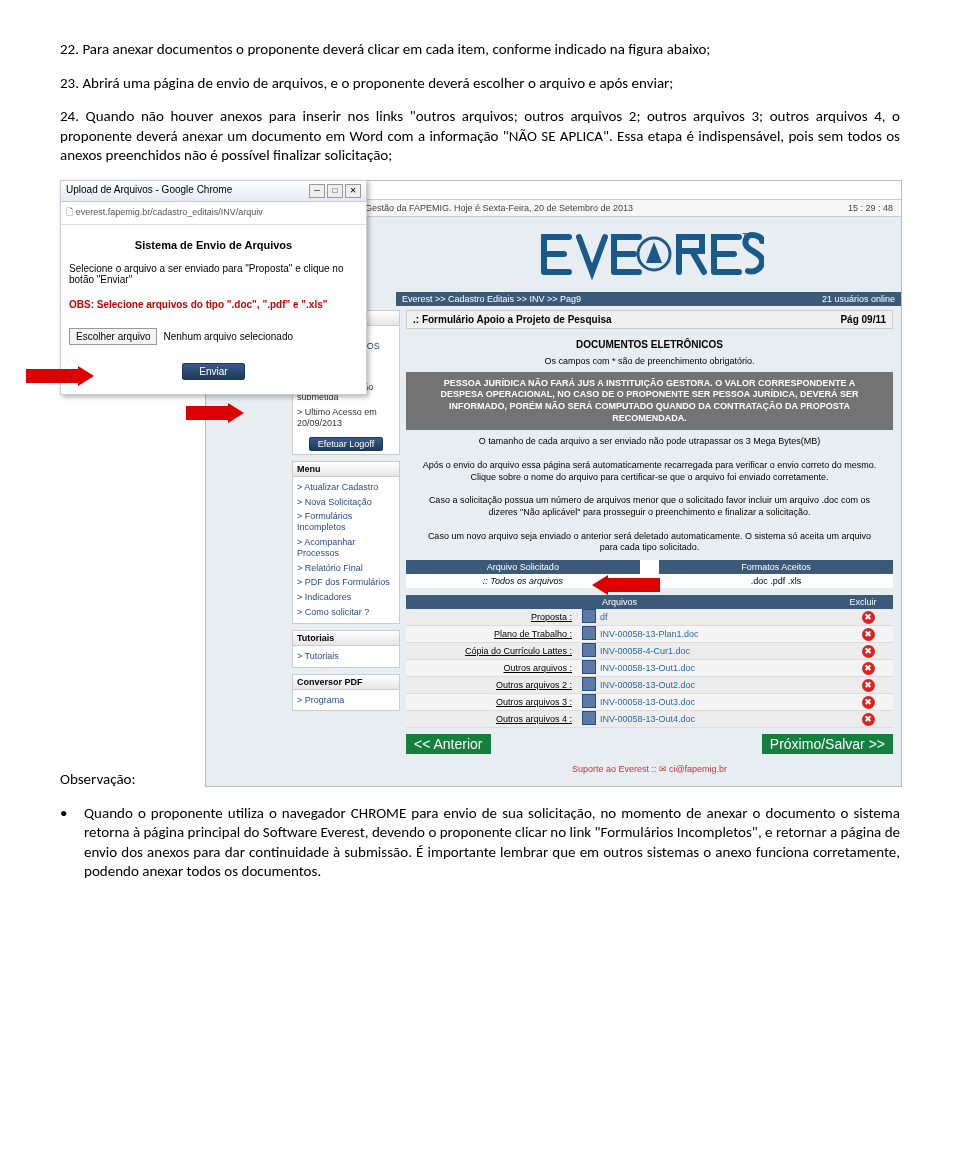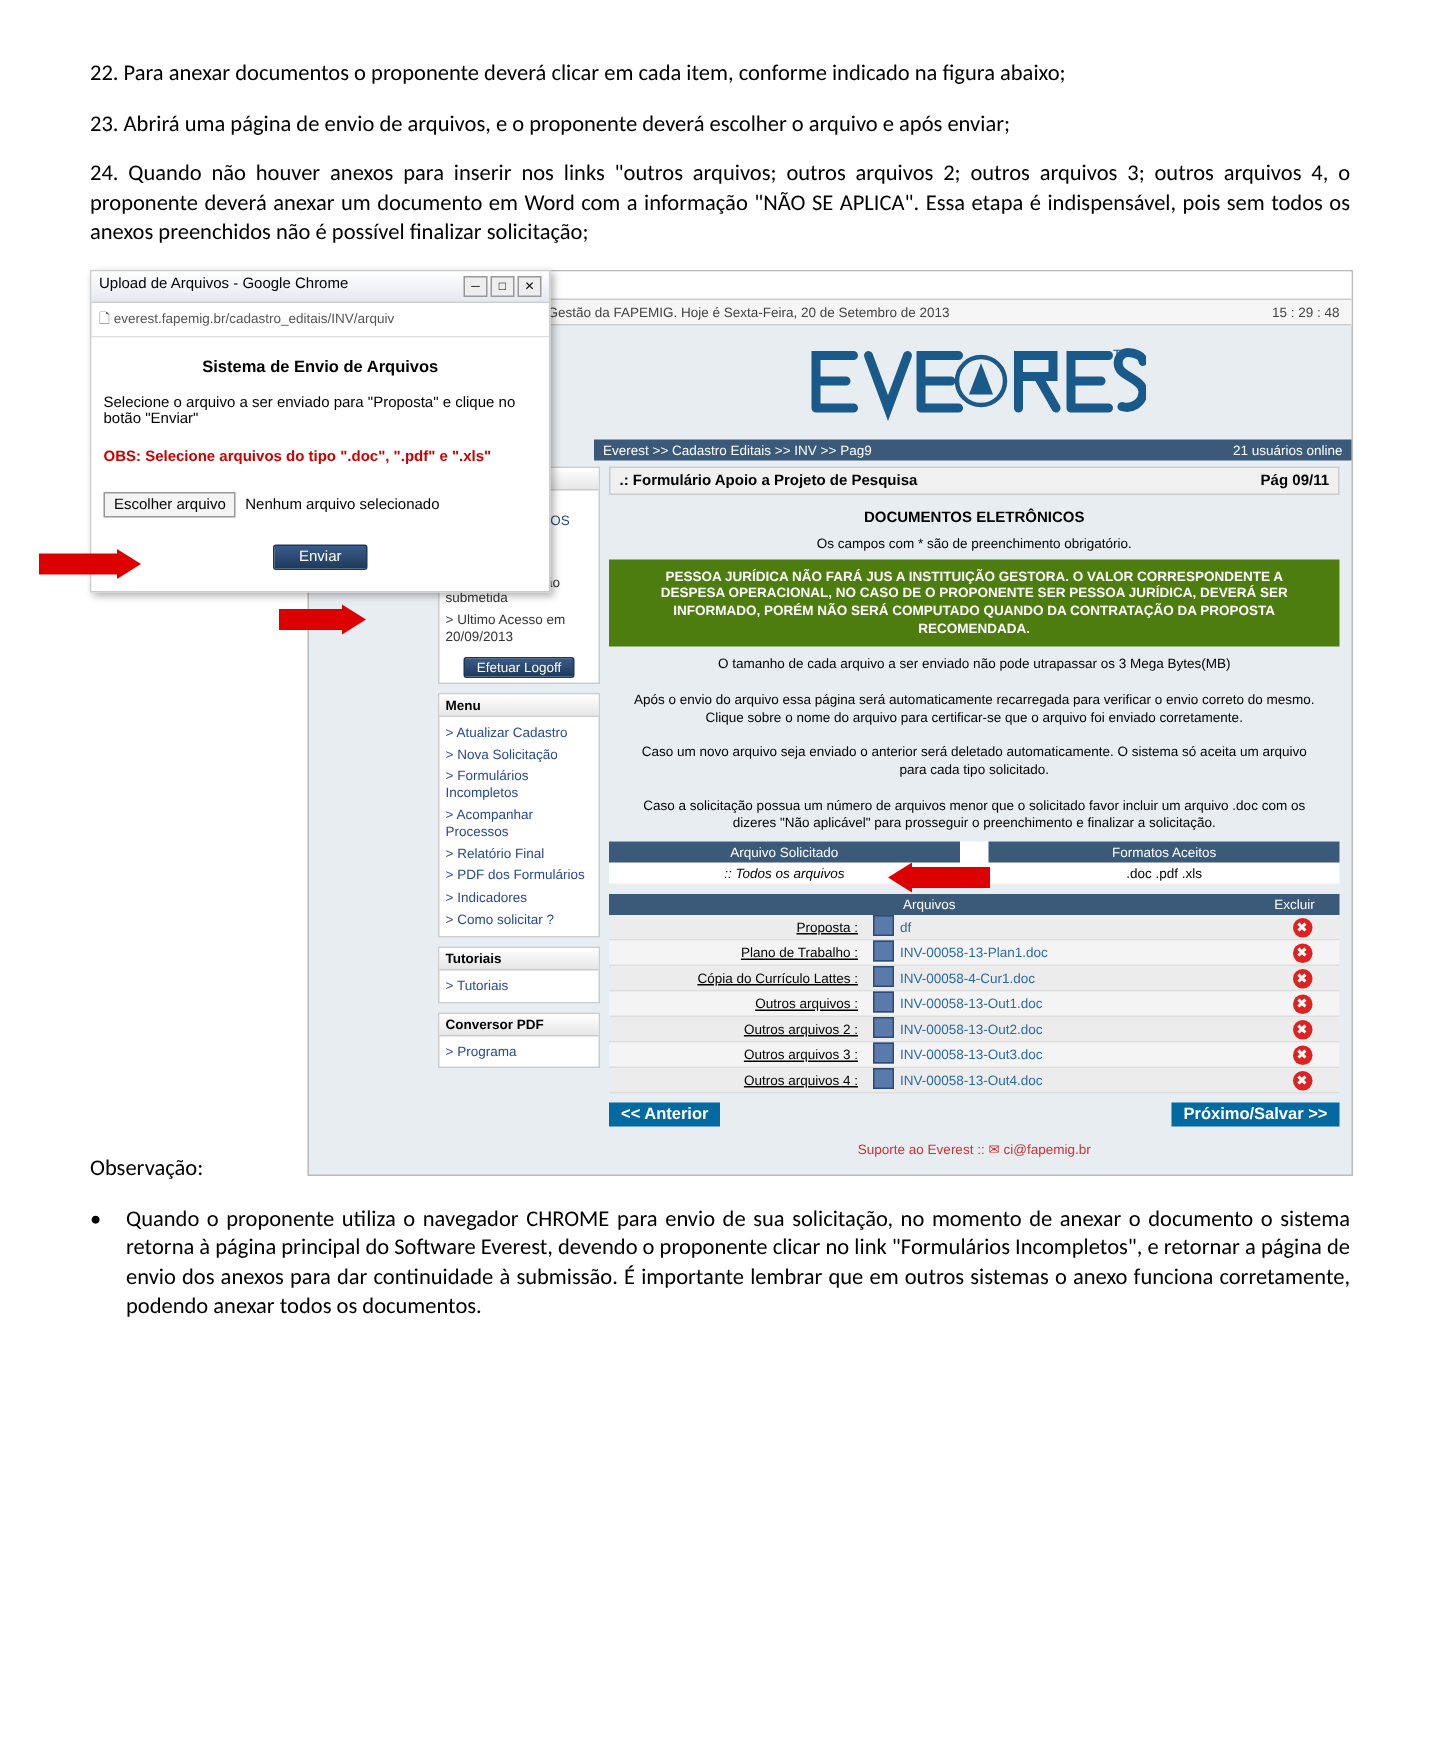--- a/index.html
+++ b/index.html
@@ -110,21 +110,21 @@
     background:linear-gradient(#3a5a8a,#1e3a5a); color:#fff; border:1px solid #1a3a5a; border-radius:2px;}
 
   .main-col { flex:1; padding:4px 8px 0 2px; }
   .form-head {
     display:flex; justify-content:space-between; background:#f0f0f0; border:1px solid #ccc;
     padding:3px 6px; font-size:10px; font-weight:bold;
   }
   .doc-title { text-align:center; font-weight:bold; font-size:10px; padding:10px 0 4px;}
   .campos { text-align:center; font-size:9px; padding:2px 0 6px;}
   .redbox {
-    background:#4d7c0f; color:#fff; font-weight:bold; font-size:9px;
+    background:#737373; color:#fff; font-weight:bold; font-size:9px;
     text-align:center; padding:6px 18px; line-height:1.3;
   }
   .info-text { text-align:center; font-size:9px; padding:6px 14px; line-height:1.3;}
 
   .tbl-head {
     display:flex; background:#fff;
   }
   .tbl-head .th {
     background:#3b5a7a; color:#fff; font-size:9px; text-align:center; padding:2px 0;
   }
@@ -144,21 +144,21 @@
   }
   .file-row:nth-child(odd){ background:#ececec;}
   .file-row .lbl { flex:0 0 160px; text-align:right; padding:3px 6px;text-decoration:underline;}
   .file-row .ico { flex:0 0 22px; text-align:center;}
   .file-row .fname { flex:1; color:#2a6aa8; text-align:left; padding:3px 0;}
   .file-row .del { flex:0 0 50px; text-align:center;}
   .disk { display:inline-block; width:12px;height:12px;background:#5a7aaa;border:1px solid #2a4a7a;}
   .delbtn { display:inline-block; width:13px;height:13px;border-radius:50%;background:#d22;color:#fff;line-height:13px;text-align:center;font-size:9px;}
 
   .navbtns { display:flex; justify-content:space-between; padding:6px 0 4px;}
-  .navbtn { background:#0369a1; color:#fff; font-size:11px; padding:2px 8px;font-weight:bold;}
+  .navbtn { background:#15803d; color:#fff; font-size:14px; padding:2px 8px;}
 
   .support { text-align:center; font-size:9px; color:#c33; padding:6px 0 2px;}
 
   
   .arrow {
     position:absolute; z-index:10; display:flex; align-items:center;
   }
   .arrow .shaft { background:#d00; height:14px;}
   .arrow .head {
     width:0;height:0;border-top:10px solid transparent;border-bottom:10px solid transparent;
@@ -278,22 +278,22 @@
       <div class="main-col">
         <div class="form-head">
           <span>.: Formulário Apoio a Projeto de Pesquisa</span>
           <span>Pág 09/11</span>
         </div>
         <div class="doc-title">DOCUMENTOS ELETRÔNICOS</div>
         <div class="campos">Os campos com * são de preenchimento obrigatório.</div>
         <div class="redbox">PESSOA JURÍDICA NÃO FARÁ JUS A INSTITUIÇÃO GESTORA. O VALOR CORRESPONDENTE A DESPESA OPERACIONAL, NO CASO DE O PROPONENTE SER PESSOA JURÍDICA, DEVERÁ SER INFORMADO, PORÉM NÃO SERÁ COMPUTADO QUANDO DA CONTRATAÇÃO DA PROPOSTA RECOMENDADA.</div>
         <div class="info-text"><span>O tamanho de cada arquivo a ser enviado não pode utrapassar os 3 Mega Bytes(MB)</span></div>
         <div class="info-text">Após o envio do arquivo essa página será automaticamente recarregada para verificar o envio correto do mesmo. Clique sobre o nome do arquivo para certificar-se que o arquivo foi enviado corretamente.</div>
+        <div class="info-text">Caso a solicitação possua um número de arquivos menor que o solicitado favor incluir um arquivo .doc com os dizeres "Não aplicável" para prosseguir o preenchimento e finalizar a solicitação.</div>
         <div class="info-text">Caso um novo arquivo seja enviado o anterior será deletado automaticamente. O sistema só aceita um arquivo para cada tipo solicitado.</div>
-        <div class="info-text">Caso a solicitação possua um número de arquivos menor que o solicitado favor incluir um arquivo .doc com os dizeres "Não aplicável" para prosseguir o preenchimento e finalizar a solicitação.</div>
 
         <div class="tbl-head">
           <div class="th" style="flex:0 0 48%;">Arquivo Solicitado</div>
           <div style="flex:0 0 4%;"></div>
           <div class="th" style="flex:0 0 48%;">Formatos Aceitos</div>
         </div>
         <div class="tbl-row">
           <div class="tc" style="flex:0 0 48%;font-style:italic;">:: Todos os arquivos</div>
           <div style="flex:0 0 4%;"></div>
           <div class="tc" style="flex:0 0 48%;">.doc .pdf .xls</div>

